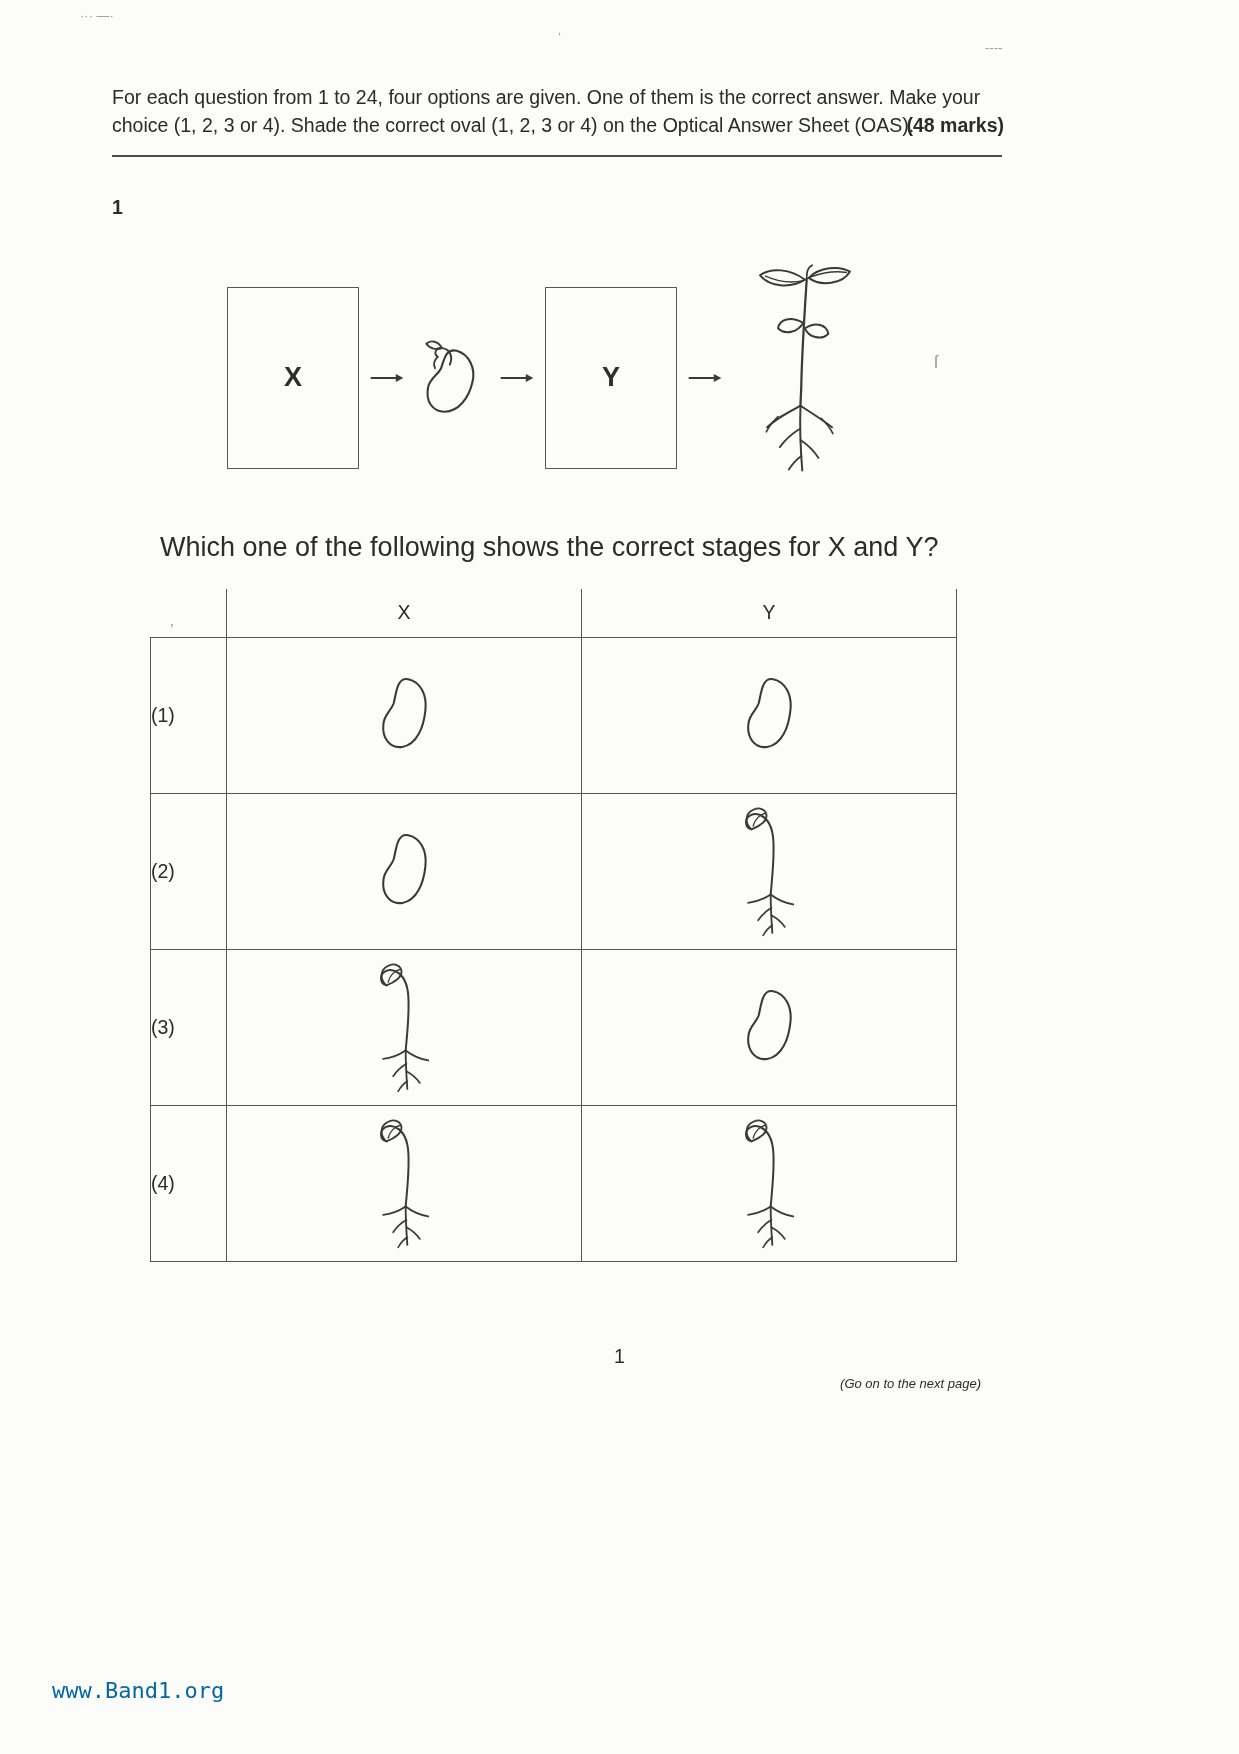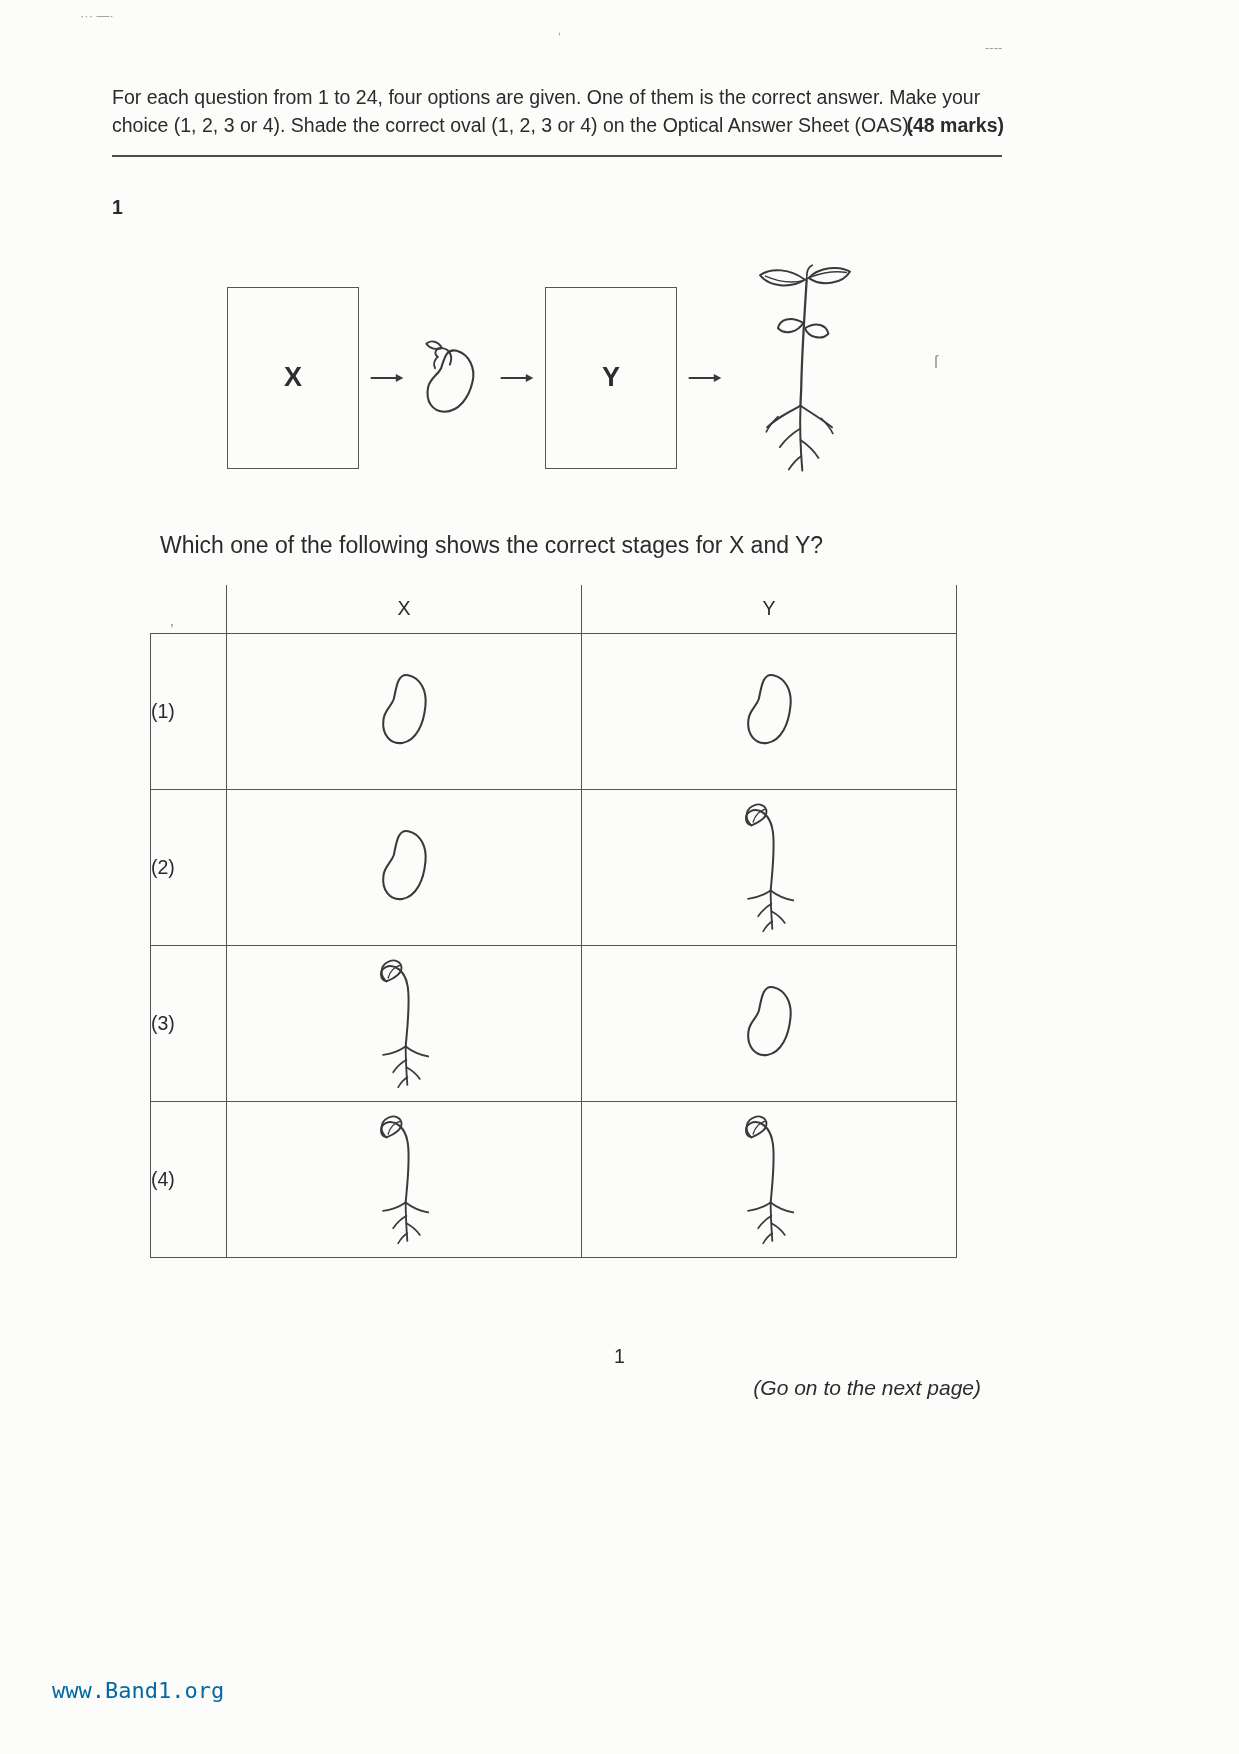--- a/index.html
+++ b/index.html
@@ -35,21 +35,21 @@
   .diagram { display: flex; align-items: center; margin: 36px 0 0 115px; height: 240px; }
   .stage-box {
     width: 130px; height: 180px;
     border: 1.7px solid #565656;
     display: flex; align-items: center; justify-content: center;
     font-size: 27px; font-weight: bold; color: #2e2e2e;
     background: #fcfcfb;
   }
   .arrow { margin: 0 11px; display: flex; align-items: center; }
 
-  .prompt { margin: 34px 0 0 48px; font-size: 23px; }
+  .prompt { margin: 34px 0 0 48px; font-size: 27px; }
 
   
   table.options {
     border-collapse: collapse;
     margin: 26px 0 0 38px;
     table-layout: fixed;
   }
   table.options th, table.options td {
     border: 1.6px solid #555;
     padding: 0;
@@ -60,21 +60,21 @@
     width: 75px; font-size: 19.5px;
     padding-left: 22px; vertical-align: middle;
   }
   td.icon-cell { text-align: center; vertical-align: middle; height: 155px; }
   col.c-label { width: 75px; }
   col.c-x { width: 355px; }
   col.c-y { width: 375px; }
 
   
   .page-number { position: absolute; top: 1345px; left: 0; right: 0; text-align: center; font-size: 19.5px; }
-  .next-page { position: absolute; top: 1376px; right: 258px; font-size: 21px; font-style: italic; }
+  .next-page { position: absolute; top: 1376px; right: 258px; font-size: 13px; font-style: italic; }
   .watermark { position: absolute; top: 1678px; left: 52px; font-family: "DejaVu Sans Mono", monospace; font-size: 22px; color: #0369a1; }
 
   
   .artifact { position: absolute; color: #9a9a9a; font-size: 13px; }
   svg path, svg line { stroke-linecap: round; stroke-linejoin: round; }
 </style>
 </head>
 <body>
 
 <div class="sheet">

